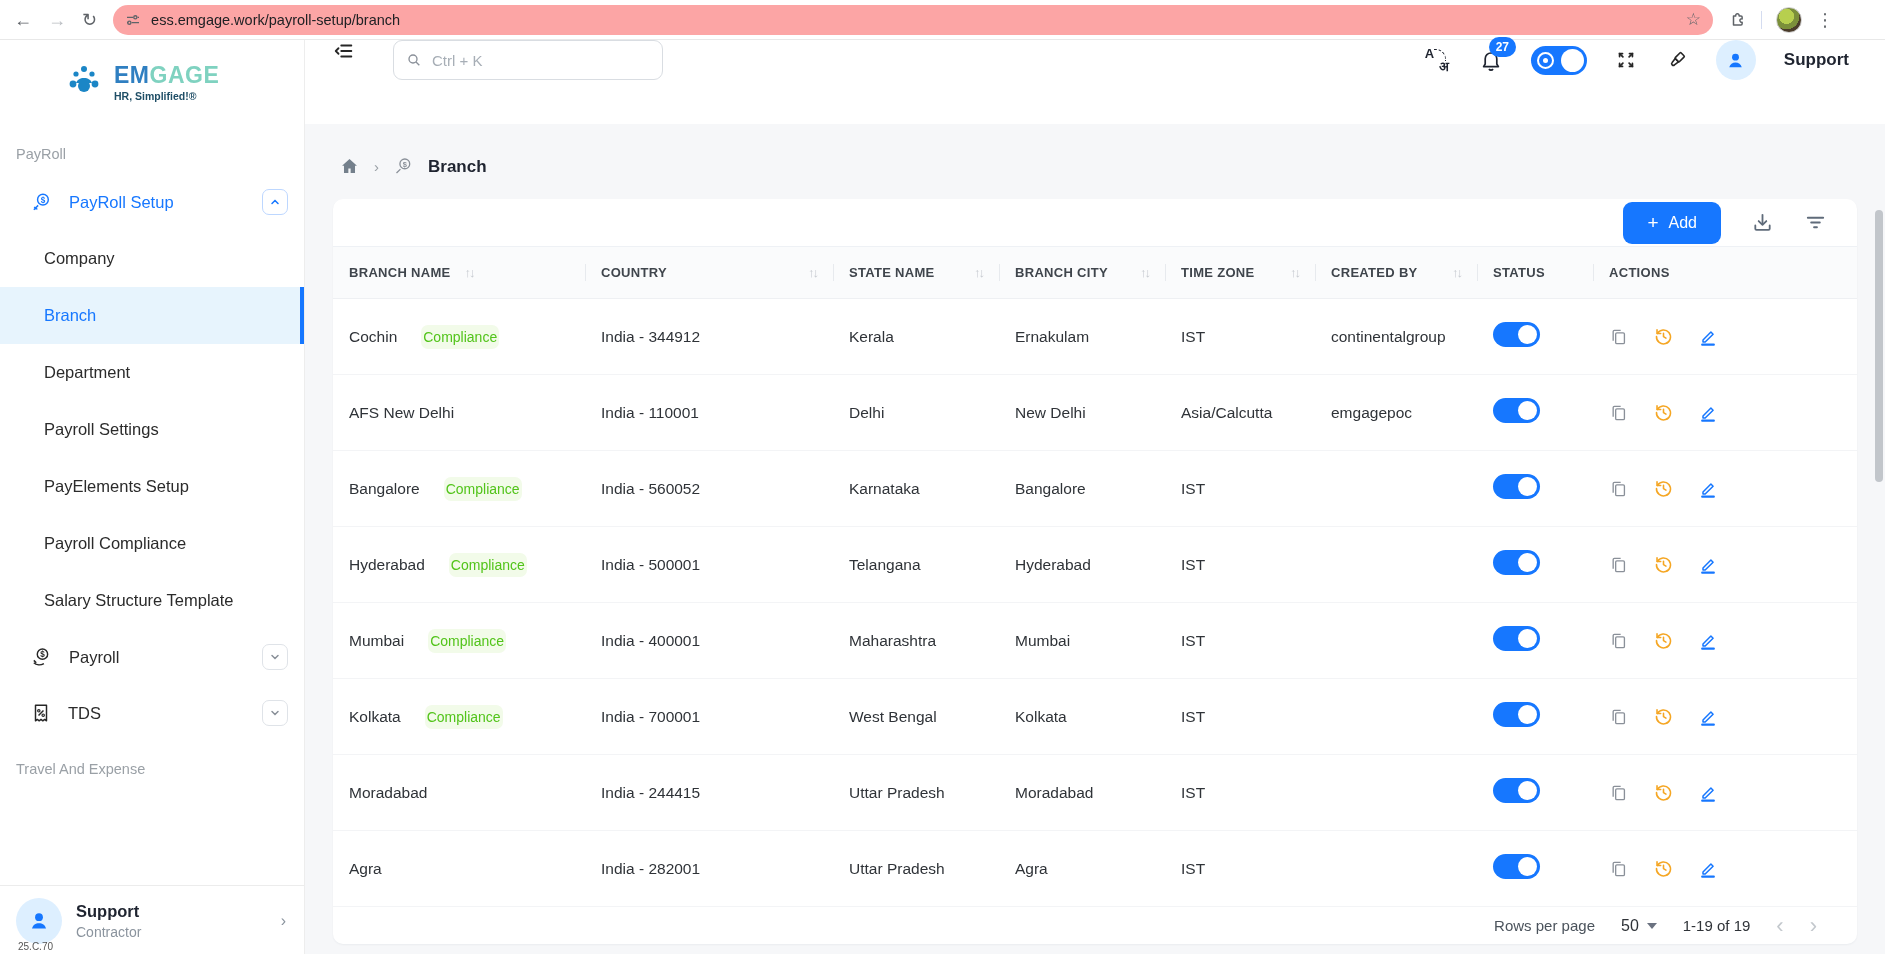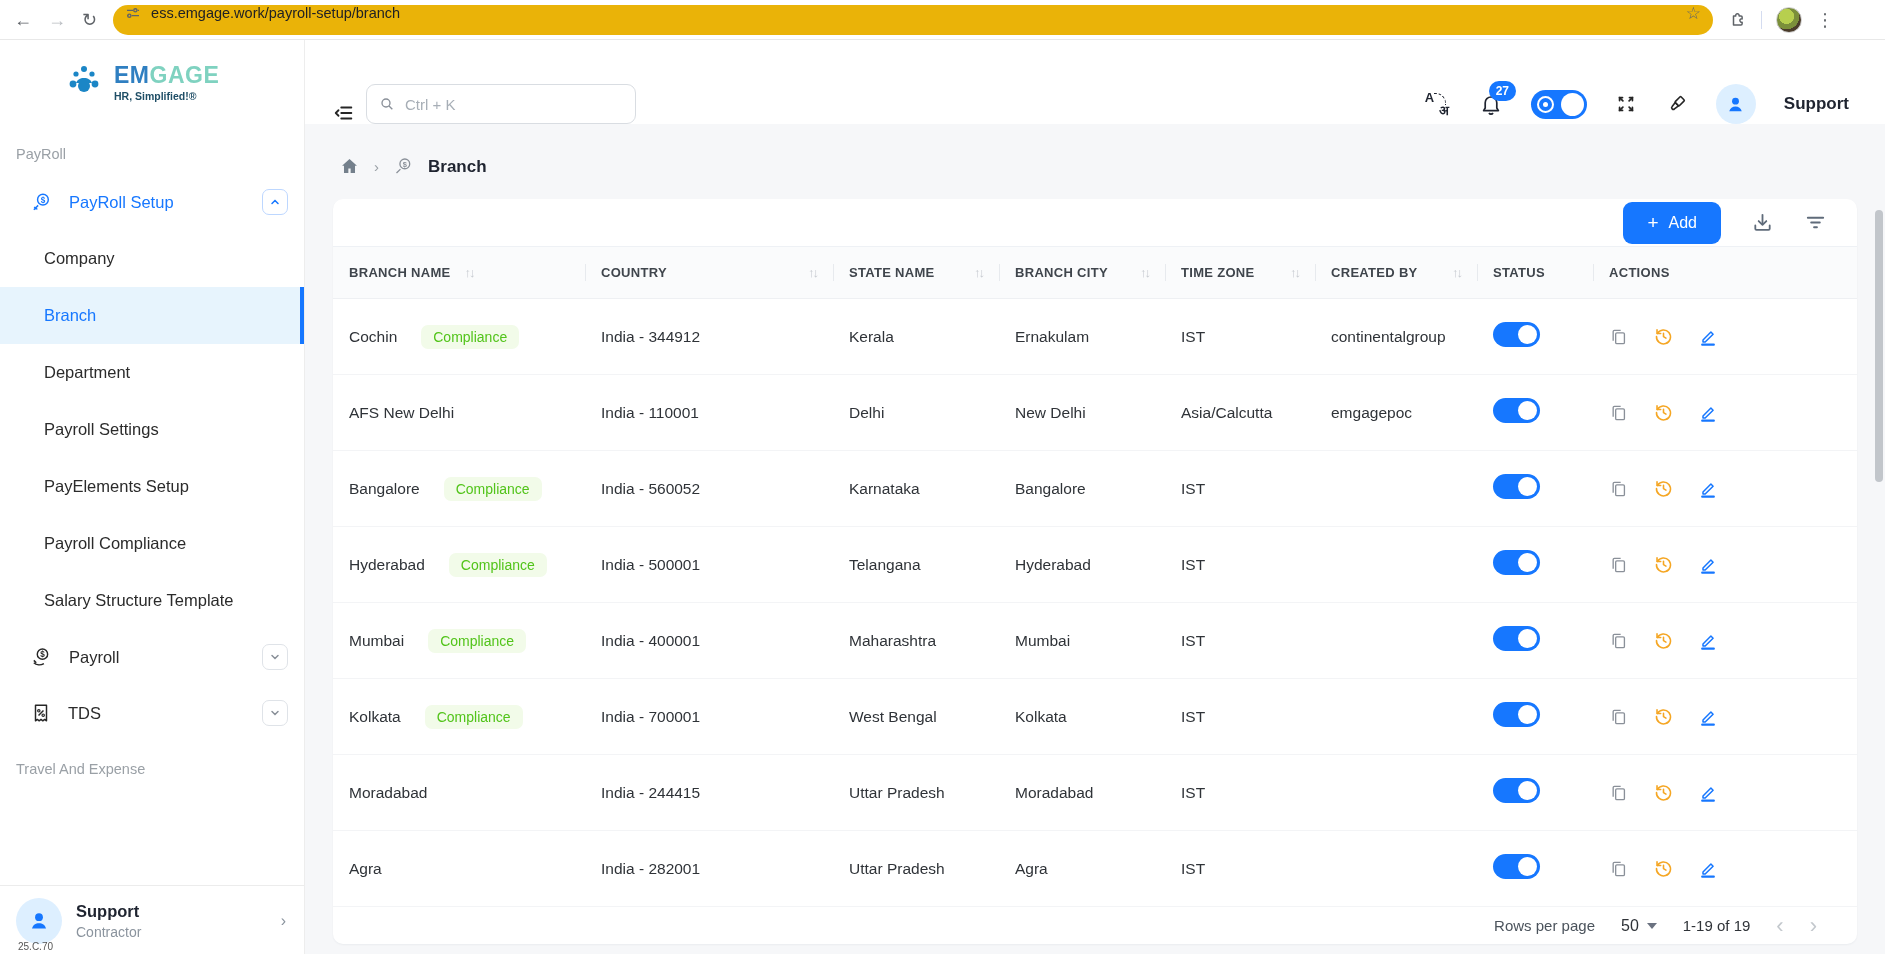--- a/index.html
+++ b/index.html
@@ -3,21 +3,21 @@
 <meta charset="utf-8">
 <style>
   * { box-sizing: border-box; margin: 0; padding: 0; }
   html,body { width:1885px; height:954px; overflow:hidden; }
   body { font-family:"Liberation Sans", sans-serif; background:#f6f7f9; color:#262626; }
 
   
   .browser-bar { height:40px; background:#fff; display:flex; align-items:center; padding:0 14px; gap:16px; border-bottom:1px solid #e8e8e8; }
   .nav-glyph { font-size:18px; color:#5f6368; cursor:pointer; line-height:1; }
   .nav-glyph.disabled { color:#b9bdc2; }
-  .omnibox { flex:0 0 1600px; height:30px; background:#eab308; border-radius:15px; display:flex; align-items:flex-start; padding:0 12px; gap:10px; }
+  .omnibox { flex:0 0 1600px; height:30px; background:#fca5a5; border-radius:15px; display:flex; align-items:center; padding:0 12px; gap:10px; }
   .omnibox .url { flex:1; font-size:14.5px; color:#202124; }
   .chrome-right { display:flex; align-items:center; gap:14px; }
   .chrome-divider { width:1px; height:18px; background:#d4dcf0; }
   .chrome-avatar { width:26px; height:26px; border-radius:50%; background:radial-gradient(circle at 40% 35%, #b7cf4e 0 35%, #7b8f3a 36% 60%, #4a3b2a 61% 100%); border:1px solid #d0d0d0; }
 
   
   .app { display:flex; height:914px; }
 
   
   .sidebar { width:305px; background:#fff; border-right:1px solid #ededed; display:flex; flex-direction:column; position:relative; }
@@ -35,21 +35,21 @@
   .sub-item.active { background:#e7f4fd; color:#1677ff; border-right:4px solid #1677ff; }
   .sidebar-footer { border-top:1px solid #ececec; padding:12px 16px 10px 16px; display:flex; align-items:center; gap:14px; position:relative; }
   .user-avatar { width:46px; height:46px; border-radius:50%; background:#ddefff; display:flex; align-items:center; justify-content:center; }
   .user-meta .name { font-size:16.5px; font-weight:bold; color:#1f2430; }
   .user-meta .role { font-size:14px; color:#8b949e; margin-top:3px; }
   .user-chev { position:absolute; right:18px; color:#8b949e; font-size:16px; }
   .version { position:absolute; left:18px; bottom:2px; font-size:10px; color:#555; }
 
   
   .main { flex:1; display:flex; flex-direction:column; background:#f6f7f9; position:relative; }
-  .topbar { height:84px; background:#fff; display:flex; align-items:flex-end; padding:0 36px 0 28px; gap:11px; }
+  .topbar { height:84px; background:#fff; display:flex; align-items:flex-start; padding:0 36px 0 28px; gap:38px; }
   .collapse-btn { cursor:pointer; display:flex; }
   .search-box { width:270px; height:40px; border:1px solid #d9dde2; border-radius:9px; display:flex; align-items:center; gap:10px; padding:0 12px; background:#fff; }
   .search-box input { border:none; outline:none; font-size:15px; color:#3c4043; width:190px; font-family:inherit; background:transparent; }
   .search-box input::placeholder { color:#a7aeb6; }
   .topbar-right { margin-left:auto; display:flex; align-items:center; gap:28px; }
   .icon-btn { cursor:pointer; position:relative; display:flex; align-items:center; }
   .badge { position:absolute; top:-11px; left:10px; min-width:27px; height:20px; background:#1677ff; color:#fff; border-radius:10px; font-size:12px; font-weight:bold; display:flex; align-items:center; justify-content:center; padding:0 5px; }
   .toggle-pill { width:56px; height:29px; background:#1677ff; border-radius:15px; position:relative; cursor:pointer; }
   .toggle-pill .mini-ic { position:absolute; left:6px; top:6px; width:17px; height:17px; border-radius:50%; border:2px solid #fff; }
   .toggle-pill .mini-ic::after { content:""; position:absolute; left:4px; top:4px; width:5px; height:5px; background:#fff; border-radius:50%; }
@@ -71,21 +71,21 @@
   .card-toolbar { height:76px; display:flex; align-items:center; justify-content:flex-end; gap:30px; padding:0 30px; border-bottom:1px solid #eef1f5; }
   .add-btn { background:#1677ff; color:#fff; border:none; border-radius:9px; height:42px; padding:0 24px; font-size:16px; display:flex; align-items:center; gap:10px; cursor:pointer; font-family:inherit; }
   .add-btn .plus { font-size:19px; font-weight:normal; }
 
   table { width:100%; border-collapse:collapse; table-layout:fixed; }
   thead th { background:#fafbfc; text-align:left; font-size:13px; letter-spacing:.3px; color:#3f454c; padding:18px 16px; border-bottom:1px solid #eef0f3; position:relative; cursor:pointer; }
   thead th + th::before { content:""; position:absolute; left:0; top:17px; bottom:17px; width:1px; background:#e7eaee; }
   .sort { color:#c6cad0; font-size:13px; letter-spacing:-2px; margin-left:14px; font-weight:normal; }
   tbody td { padding:23px 16px; font-size:15.5px; color:#2f3338; border-bottom:1px solid #f3f4f6; background:#fff; }
   .name-cell { display:flex; align-items:center; gap:24px; }
-  .badge-pill { background:#f2fbe9; color:#52c41a; font-size:14px; padding:4px 12px; border-radius:7px; white-space:nowrap; }
+  .badge-pill { background:#f2fbe9; color:#52c41a; font-size:14px; padding:4px 2px; border-radius:7px; white-space:nowrap; }
   .row-toggle { width:47px; height:25px; background:#1677ff; border-radius:13px; position:relative; cursor:pointer; display:inline-block; }
   .row-toggle .knob { position:absolute; right:3px; top:3px; width:19px; height:19px; background:#fff; border-radius:50%; }
   .actions-cell { display:flex; align-items:center; gap:24px; }
   .act { cursor:pointer; display:flex; }
 
   .card-footer { height:58px; display:flex; align-items:center; justify-content:flex-end; gap:26px; padding:0 40px; font-size:15px; color:#4b535c; }
   .rpp-select { display:flex; align-items:center; gap:8px; color:#2f3338; cursor:pointer; font-size:16px; }
   .caret-down { width:0; height:0; border-left:5px solid transparent; border-right:5px solid transparent; border-top:6px solid #6b7280; }
   .pg-btn { color:#c3c8cd; font-size:22px; cursor:pointer; line-height:1; }
   .range { color:#2f3338; }

